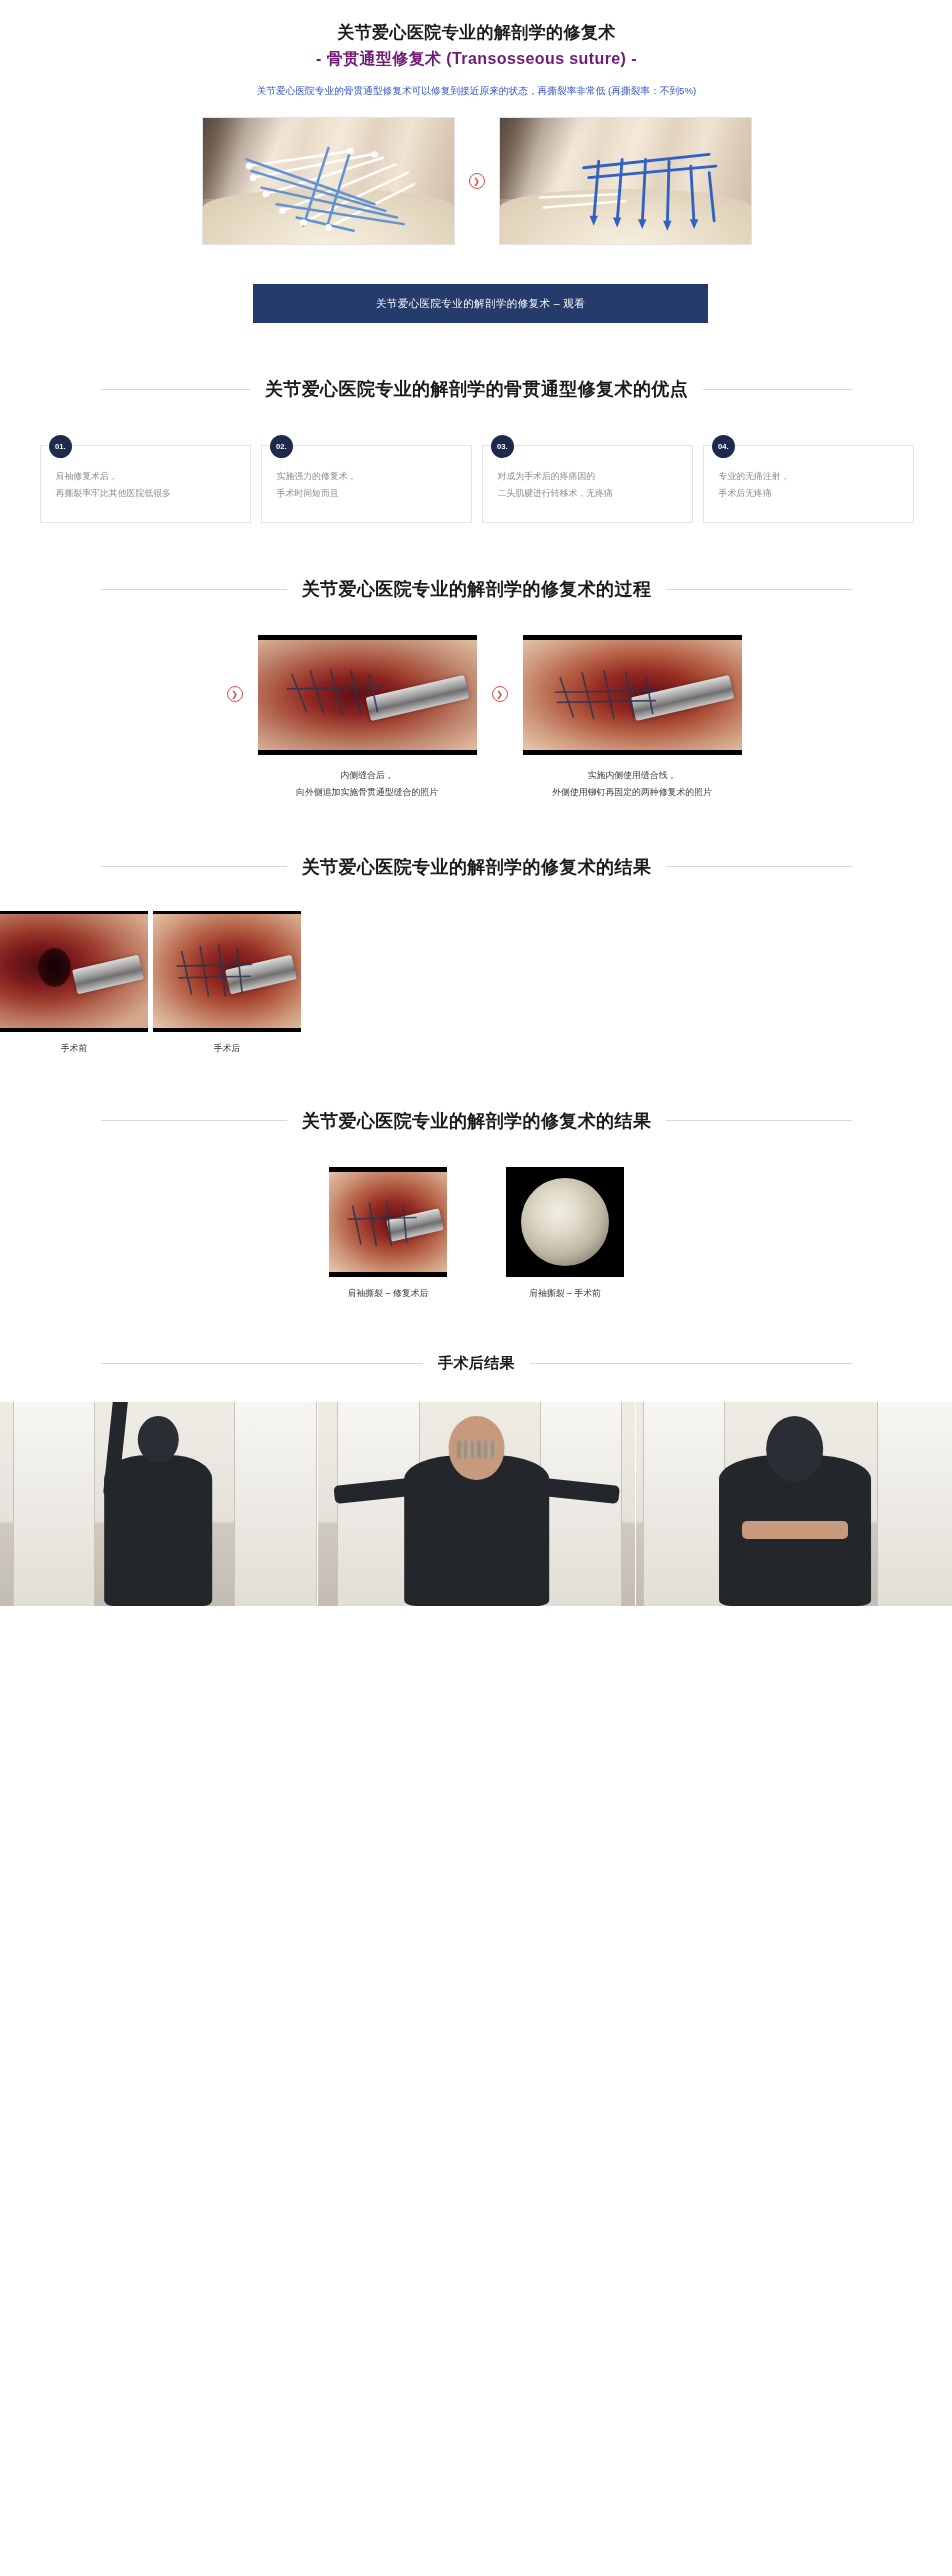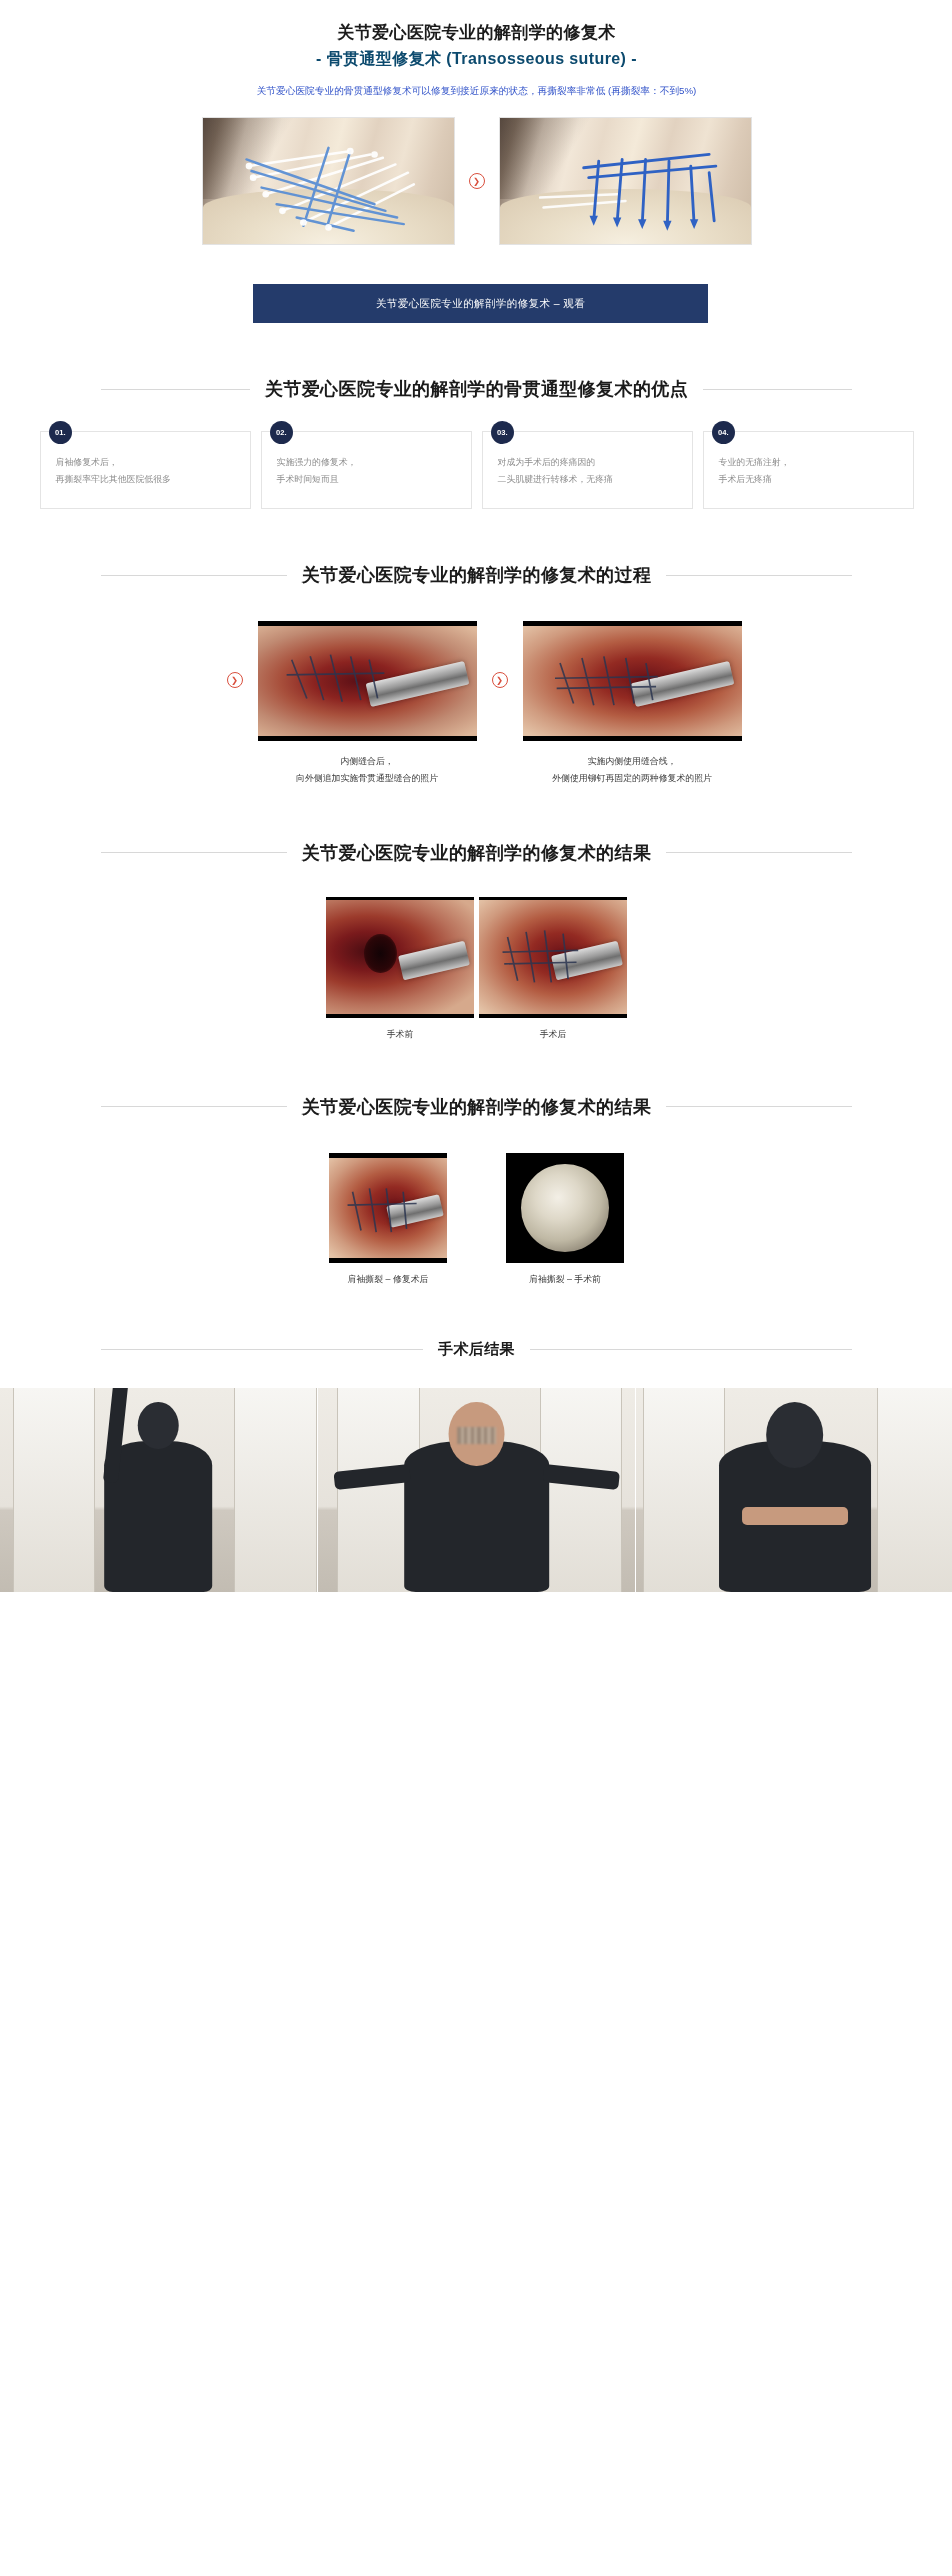--- a/index.html
+++ b/index.html
@@ -29,21 +29,21 @@
   .hero-title {
     font-size: 17px;
     font-weight: bold;
     color: #1b1b1b;
     letter-spacing: 0.4px;
     line-height: 1.5;
   }
   .hero-subtitle {
     font-size: 16px;
     font-weight: bold;
-    color: #0c4a6e;
+    color: #701a75;
     letter-spacing: 0.4px;
     line-height: 1.5;
     margin-top: 1.7px;
   }
   .hero-desc {
     font-size: 9.7px;
     color: #2f51c8;
     margin-top: 11.8px;
     line-height: 1.6;
   }
@@ -150,21 +150,21 @@
     font-size: 18px;
     font-weight: bold;
     color: #1b1b1b;
     letter-spacing: 0.4px;
     white-space: nowrap;
   }
   .sec-title.plain { font-size: 15px; }
 
   
   .cards {
-    margin-top: 30px;
+    margin-top: 44px;
     display: flex;
     justify-content: center;
     gap: 10px;
     padding: 0 29px;
   }
   .card {
     position: relative;
     flex: 1 1 0;
     max-width: 211px;
     min-height: 78px;
@@ -266,21 +266,20 @@
     width: 46px;
     display: flex;
     justify-content: center;
     padding-top: 51px;
   }
 
   
   .result-row {
     margin-top: 32px;
     display: flex;
-    justify-content: center;
     gap: 5px;
   }
   .result-item { text-align: center; }
   .result-photo {
     width: 148px;
     height: 121px;
     background: #000;
     position: relative;
     overflow: hidden;
   }

